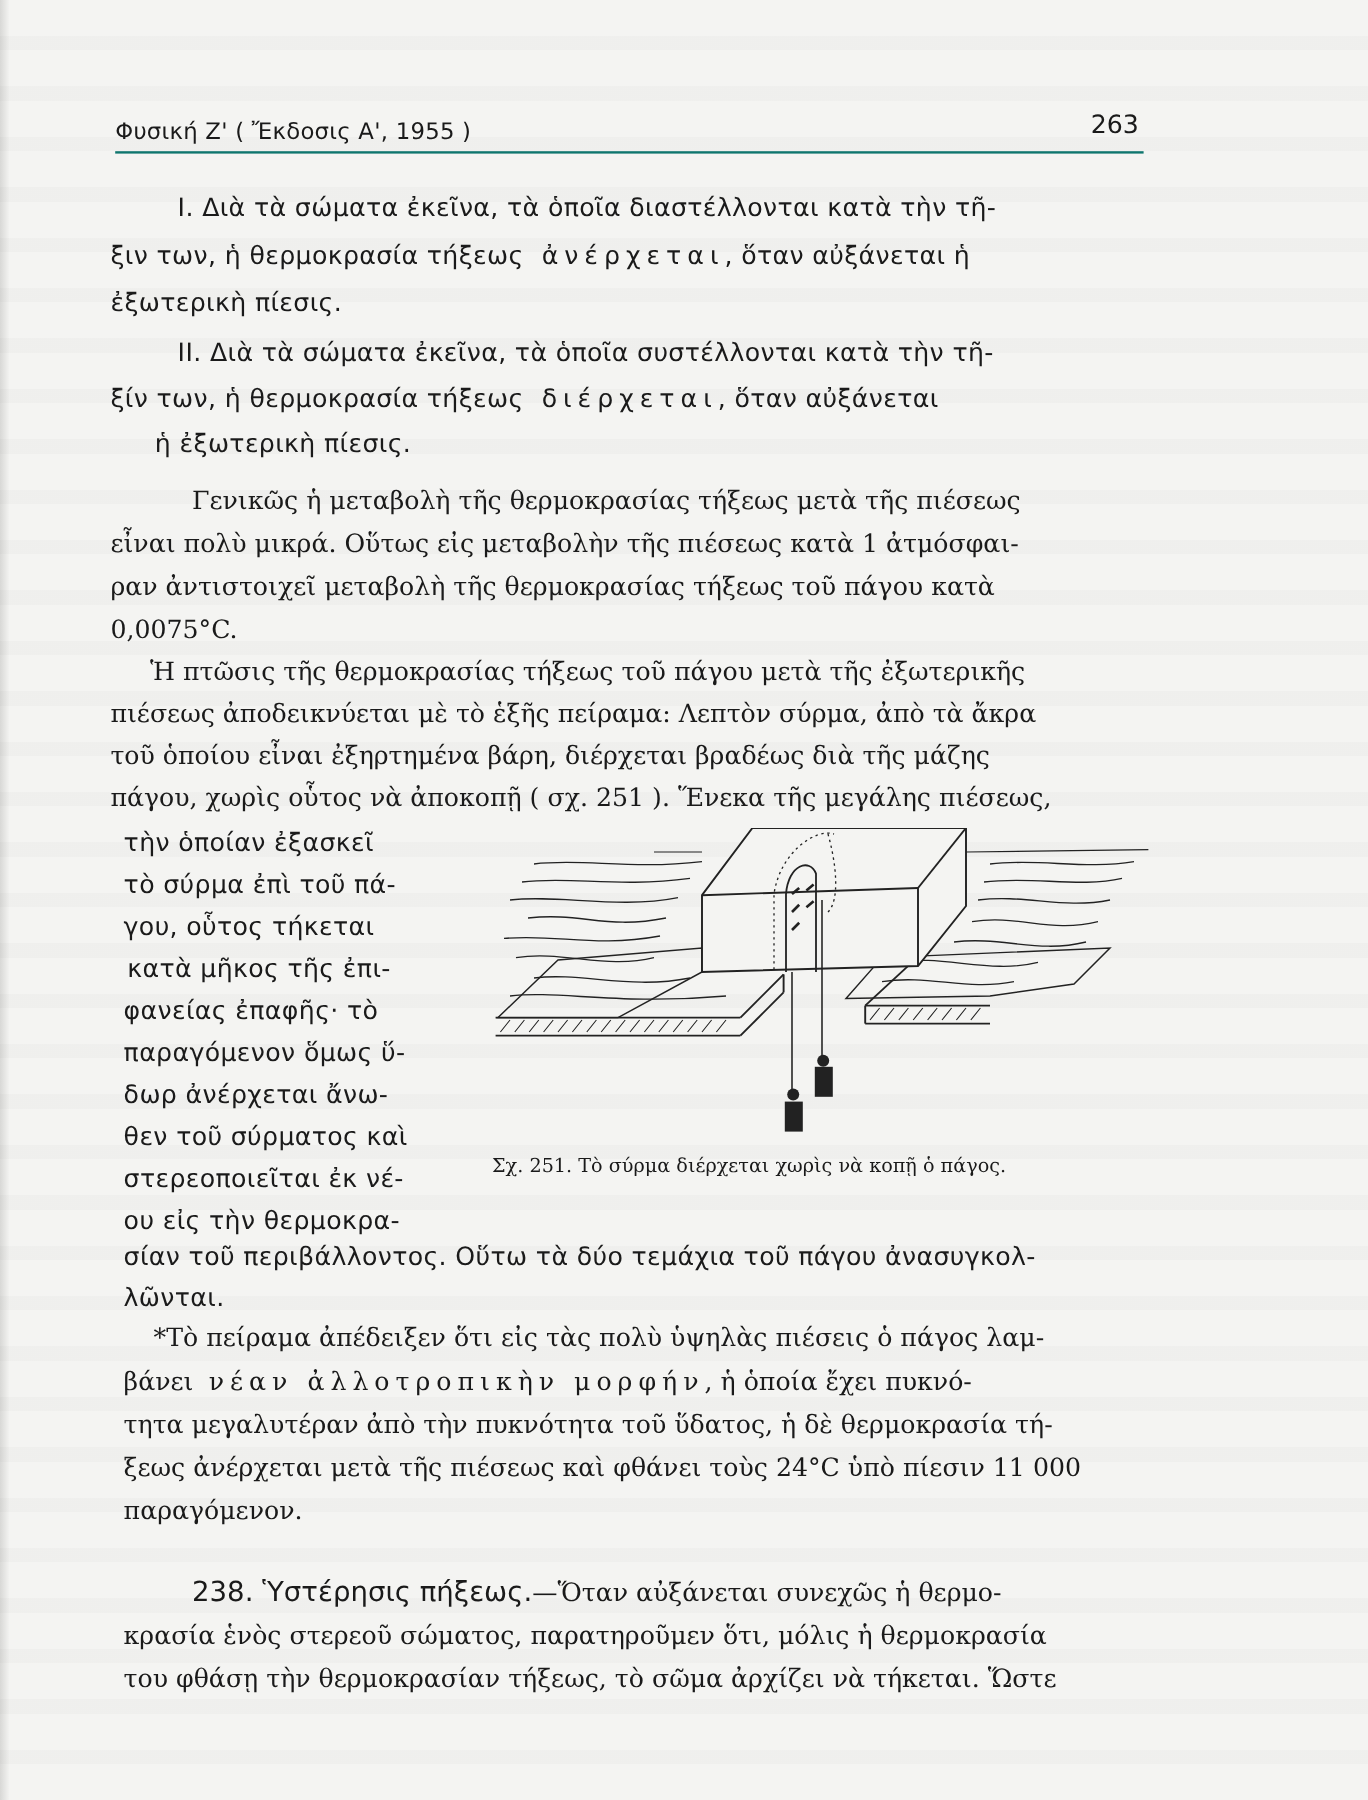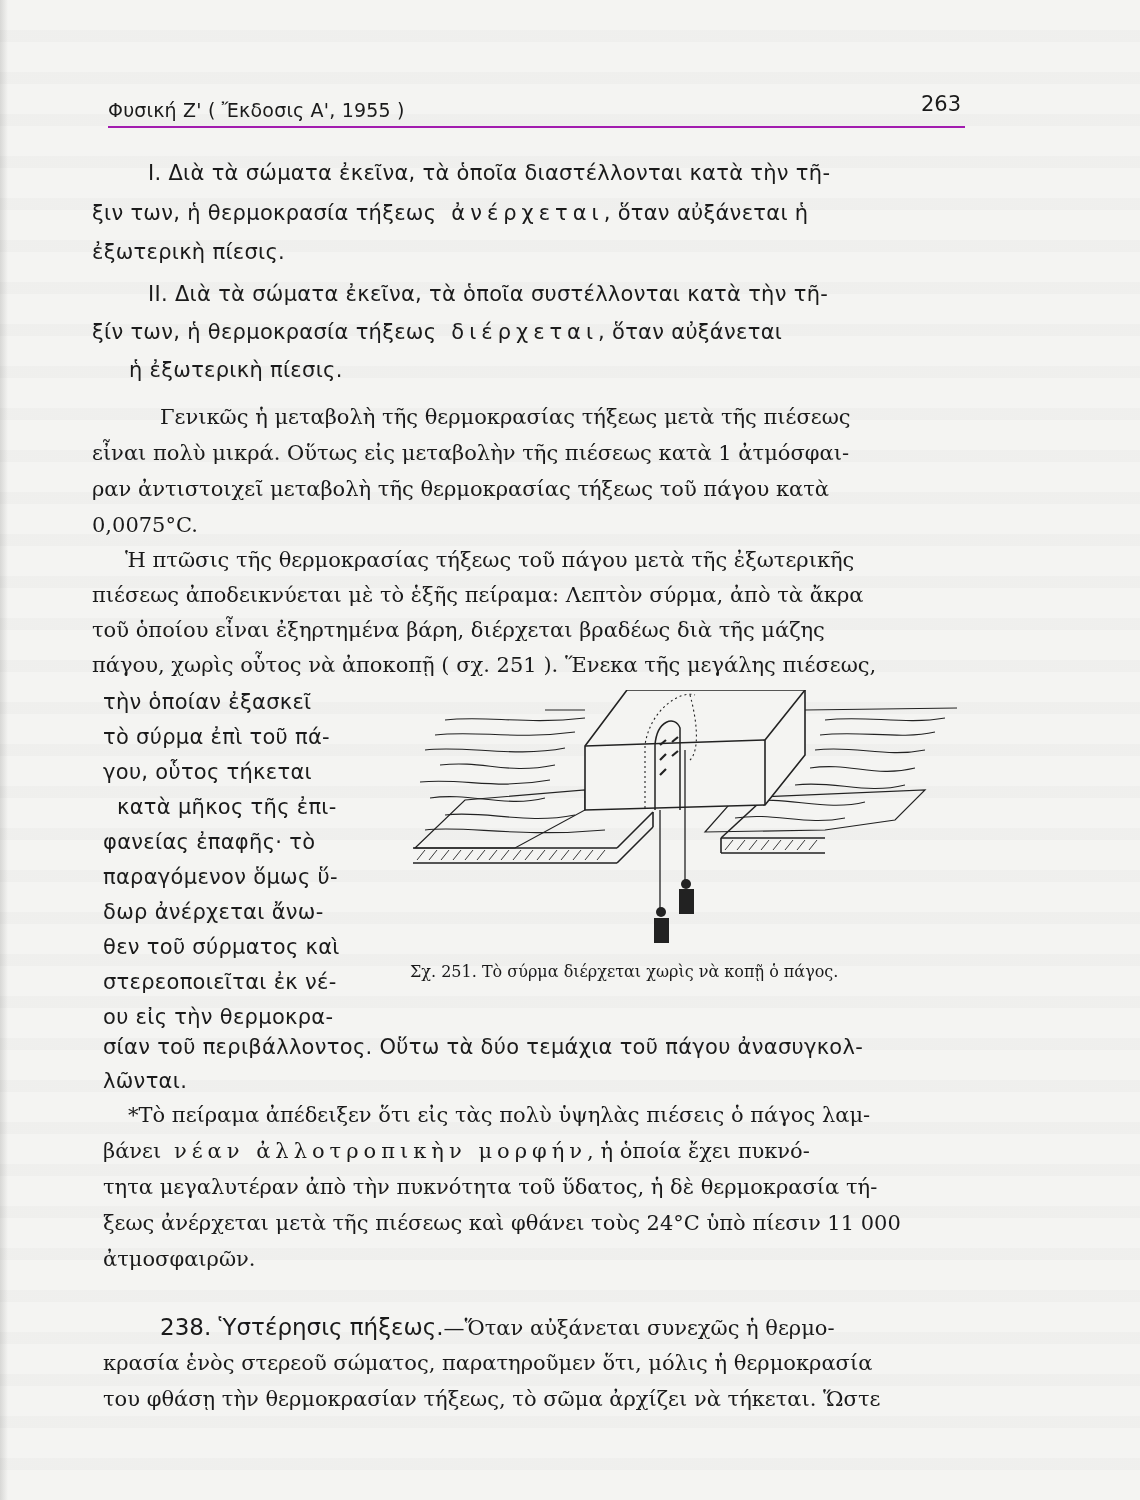--- a/index.html
+++ b/index.html
@@ -11,22 +11,22 @@
   .page-edge {
     position: absolute; left: 0; top: 0; width: 8px; height: 1500px;
     background: linear-gradient(to right, #d8d8d6, #f4f4f2);
   }
   .ghost {
     position: absolute; inset: 0;
     background: repeating-linear-gradient(to bottom, rgba(0,0,0,0) 0, rgba(0,0,0,0) 30px, rgba(0,0,0,0.018) 30px, rgba(0,0,0,0.018) 42px);
     pointer-events: none;
   }
   .header {
-    position: absolute; left: 108px; top: 92px; width: 857px; height: 34px;
-    border-bottom: 2px solid #a21caf;
+    position: absolute; left: 96px; top: 92px; width: 857px; height: 34px;
+    border-bottom: 2px solid #0f766e;
     font-family: "DejaVu Sans", sans-serif;
   }
   .header .title { position: absolute; left: 0; top: 7px; font-size: 19px; letter-spacing: 0.2px; }
   .header .pnum { position: absolute; right: 4px; top: 0; font-size: 21px; }
 
   .line {
     position: absolute; white-space: nowrap; font-size: 21.5px; line-height: 28px;
   }
   .sans { font-family: "DejaVu Sans", sans-serif; font-size: 21px; letter-spacing: 0.3px; }
   .serif { font-family: "DejaVu Serif", serif; font-size: 21px; }
@@ -67,21 +67,21 @@
 <div class="line serif" style="left:92px; top:511px;">0,0075°C.</div>
 
 <div class="line serif" style="left:125px; top:546px;">Ἡ πτῶσις τῆς θερμοκρασίας τήξεως τοῦ πάγου μετὰ τῆς ἐξωτερικῆς</div>
 <div class="line serif" style="left:92px; top:581px;">πιέσεως ἀποδεικνύεται μὲ τὸ ἑξῆς πείραμα: Λεπτὸν σύρμα, ἀπὸ τὰ ἄκρα</div>
 <div class="line serif" style="left:92px; top:616px;">τοῦ ὁποίου εἶναι ἐξηρτημένα βάρη, διέρχεται βραδέως διὰ τῆς μάζης</div>
 <div class="line serif" style="left:92px; top:651px;">πάγου, χωρὶς οὗτος νὰ ἀποκοπῇ ( σχ. 251 ). Ἕνεκα τῆς μεγάλης πιέσεως,</div>
 
 <div class="line sans" style="left:103px; top:688px;">τὴν ὁποίαν ἐξασκεῖ</div>
 <div class="line sans" style="left:103px; top:723px;">τὸ σύρμα ἐπὶ τοῦ πά-</div>
 <div class="line sans" style="left:103px; top:758px;">γου, οὗτος τήκεται</div>
-<div class="line sans" style="left:117px; top:793px;">κατὰ μῆκος τῆς ἐπι-</div>
+<div class="line sans" style="left:106px; top:793px;">κατὰ μῆκος τῆς ἐπι-</div>
 <div class="line sans" style="left:103px; top:828px;">φανείας ἐπαφῆς· τὸ</div>
 <div class="line sans" style="left:103px; top:863px;">παραγόμενον ὅμως ὕ-</div>
 <div class="line sans" style="left:103px; top:898px;">δωρ ἀνέρχεται ἄνω-</div>
 <div class="line sans" style="left:103px; top:933px;">θεν τοῦ σύρματος καὶ</div>
 <div class="line sans" style="left:103px; top:968px;">στερεοποιεῖται ἐκ νέ-</div>
 <div class="line sans" style="left:103px; top:1003px;">ου εἰς τὴν θερμοκρα-</div>
 
 <div class="figure">
   <svg width="555" height="255" viewBox="0 0 555 255">
     <g fill="none" stroke="#222" stroke-width="1.6">
@@ -155,19 +155,19 @@
 <div class="line sans" style="left:103px; top:1033px;">σίαν τοῦ περιβάλλοντος. Οὕτω τὰ δύο τεμάχια τοῦ πάγου ἀνασυγκολ-</div>
 <div class="line sans" style="left:103px; top:1067px;">λῶνται.</div>
 
 <div class="line serif" style="left:128px; top:1101px;">*Τὸ πείραμα ἀπέδειξεν ὅτι εἰς τὰς πολὺ ὑψηλὰς πιέσεις ὁ πάγος λαμ-</div>
 <div class="line serif" style="left:103px; top:1137px;">
   <span>βάνει</span>
   <span class="spaced" style="margin-left:6px;">νέαν ἀλλοτροπικὴν μορφήν</span><span>, ἡ ὁποία ἔχει πυκνό-</span>
 </div>
 <div class="line serif" style="left:103px; top:1173px;">τητα μεγαλυτέραν ἀπὸ τὴν πυκνότητα τοῦ ὕδατος, ἡ δὲ θερμοκρασία τή-</div>
 <div class="line serif" style="left:103px; top:1209px;">ξεως ἀνέρχεται μετὰ τῆς πιέσεως καὶ φθάνει τοὺς 24°C ὑπὸ πίεσιν 11 000</div>
-<div class="line serif" style="left:103px; top:1245px;">ἀτμοσφαιρῶν.</div>
+<div class="line serif" style="left:103px; top:1245px;">παραγόμενον.</div>
 
 <div class="line" style="left:160px; top:1313px;">
   <span class="heading">238. Ὑστέρησις πήξεως.</span><span class="serif">—Ὅταν αὐξάνεται συνεχῶς ἡ θερμο-</span>
 </div>
 <div class="line serif" style="left:103px; top:1349px;">κρασία ἑνὸς στερεοῦ σώματος, παρατηροῦμεν ὅτι, μόλις ἡ θερμοκρασία</div>
 <div class="line serif" style="left:103px; top:1385px;">του φθάσῃ τὴν θερμοκρασίαν τήξεως, τὸ σῶμα ἀρχίζει νὰ τήκεται. Ὥστε</div>
 
 </body></html>

